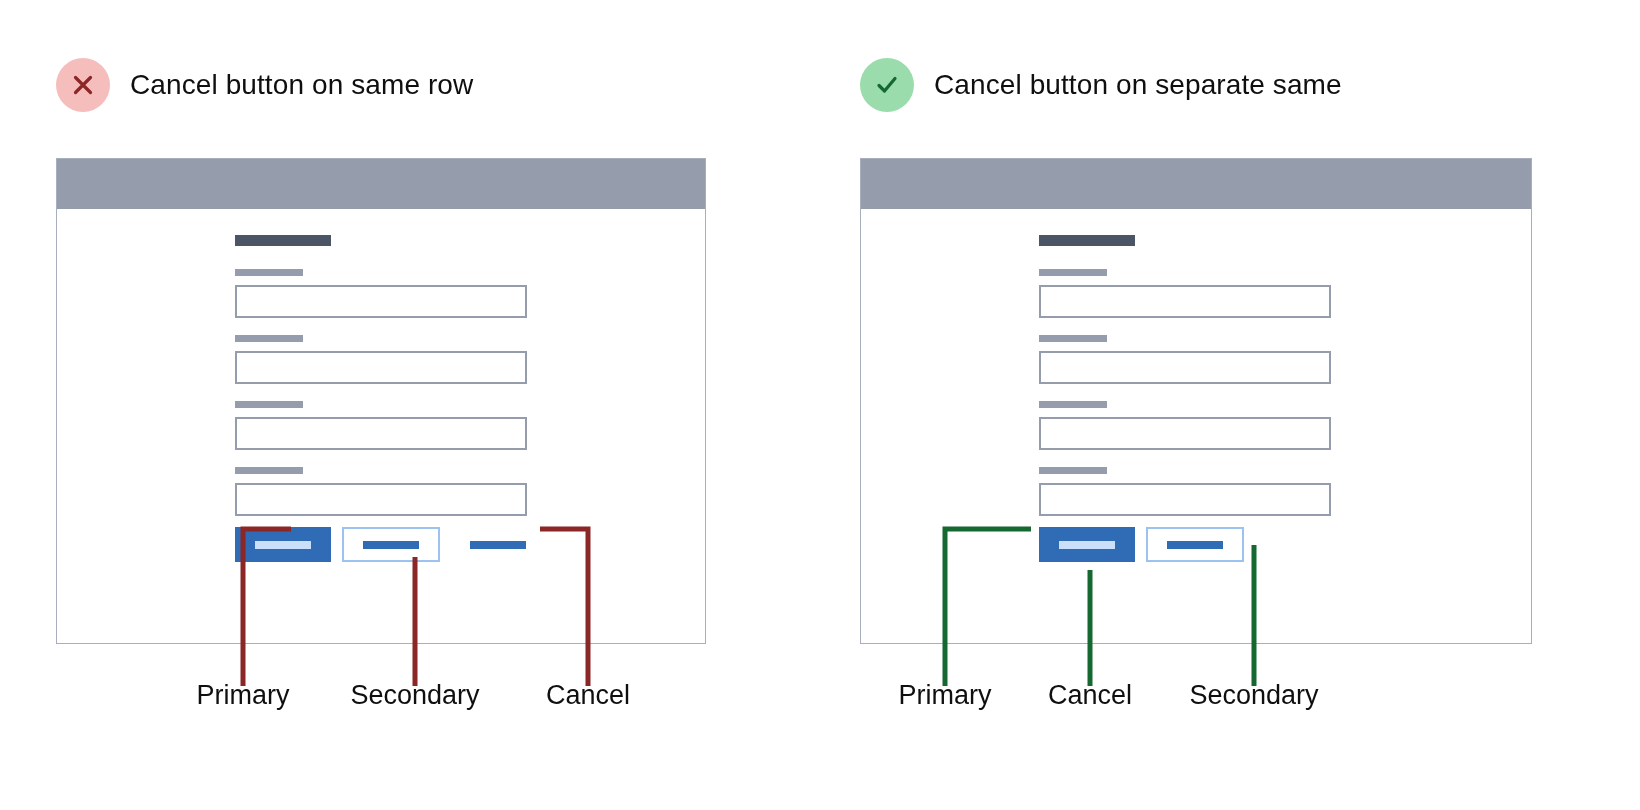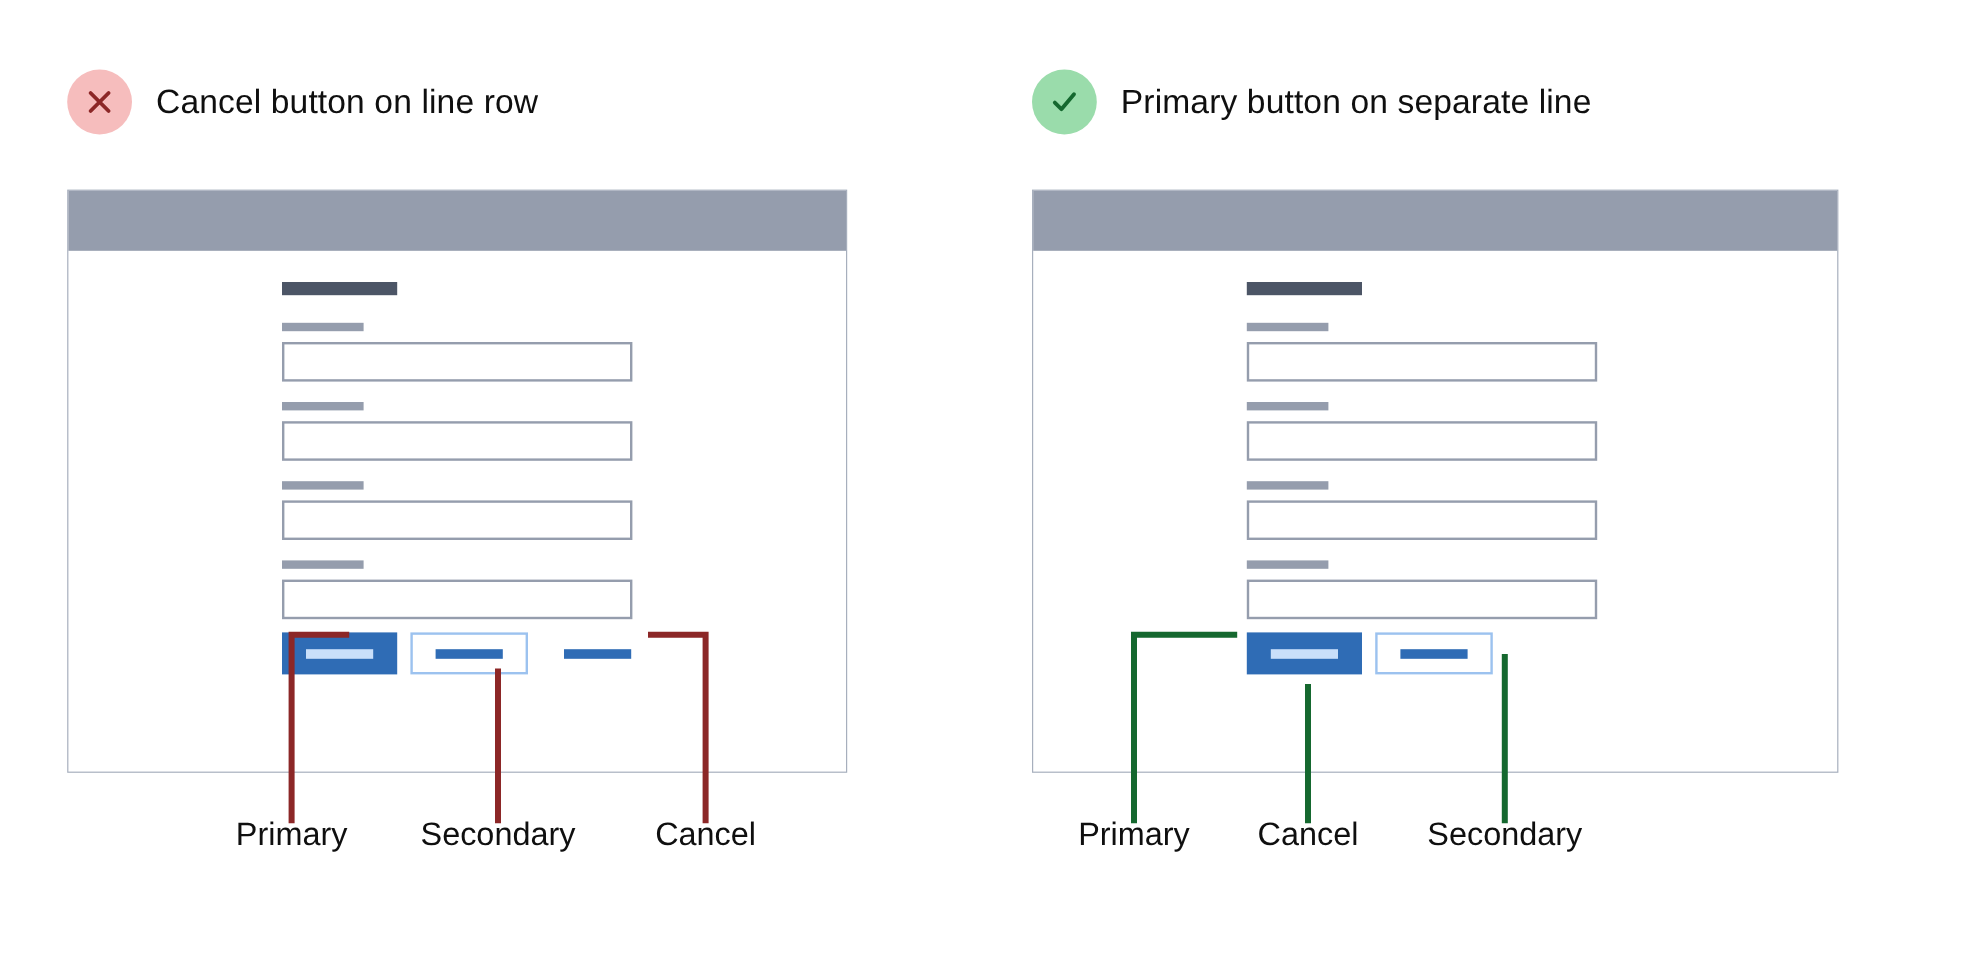--- a/index.html
+++ b/index.html
@@ -206,21 +206,21 @@
 <div class="stage">
 
   <div class="example left">
 
     <div class="heading">
       <div class="status-badge bad">
         <svg width="26" height="26" viewBox="0 0 26 26">
           <path d="M5.5 5.5 L20.5 20.5 M20.5 5.5 L5.5 20.5" stroke="#8c2727" stroke-width="3.2" stroke-linecap="round" fill="none"></path>
         </svg>
       </div>
-      <div class="heading-text">Cancel button on line row</div>
+      <div class="heading-text">Cancel button on same row</div>
     </div>
 
     <div class="window">
       <div class="window-titlebar"></div>
       <div class="window-body">
 
         <div class="form">
           <div class="form-title"></div>
 
           <div class="field">
@@ -274,21 +274,21 @@
   </div>
 
   <div class="example right">
 
     <div class="heading">
       <div class="status-badge good">
         <svg width="28" height="28" viewBox="0 0 28 28">
           <path d="M6 14.5 L11.5 20 L22 7.5" stroke="#15682f" stroke-width="3.2" stroke-linecap="round" stroke-linejoin="round" fill="none"></path>
         </svg>
       </div>
-      <div class="heading-text">Primary button on separate line</div>
+      <div class="heading-text">Cancel button on separate same</div>
     </div>
 
     <div class="window">
       <div class="window-titlebar"></div>
       <div class="window-body">
 
         <div class="form">
           <div class="form-title"></div>
 
           <div class="field">

